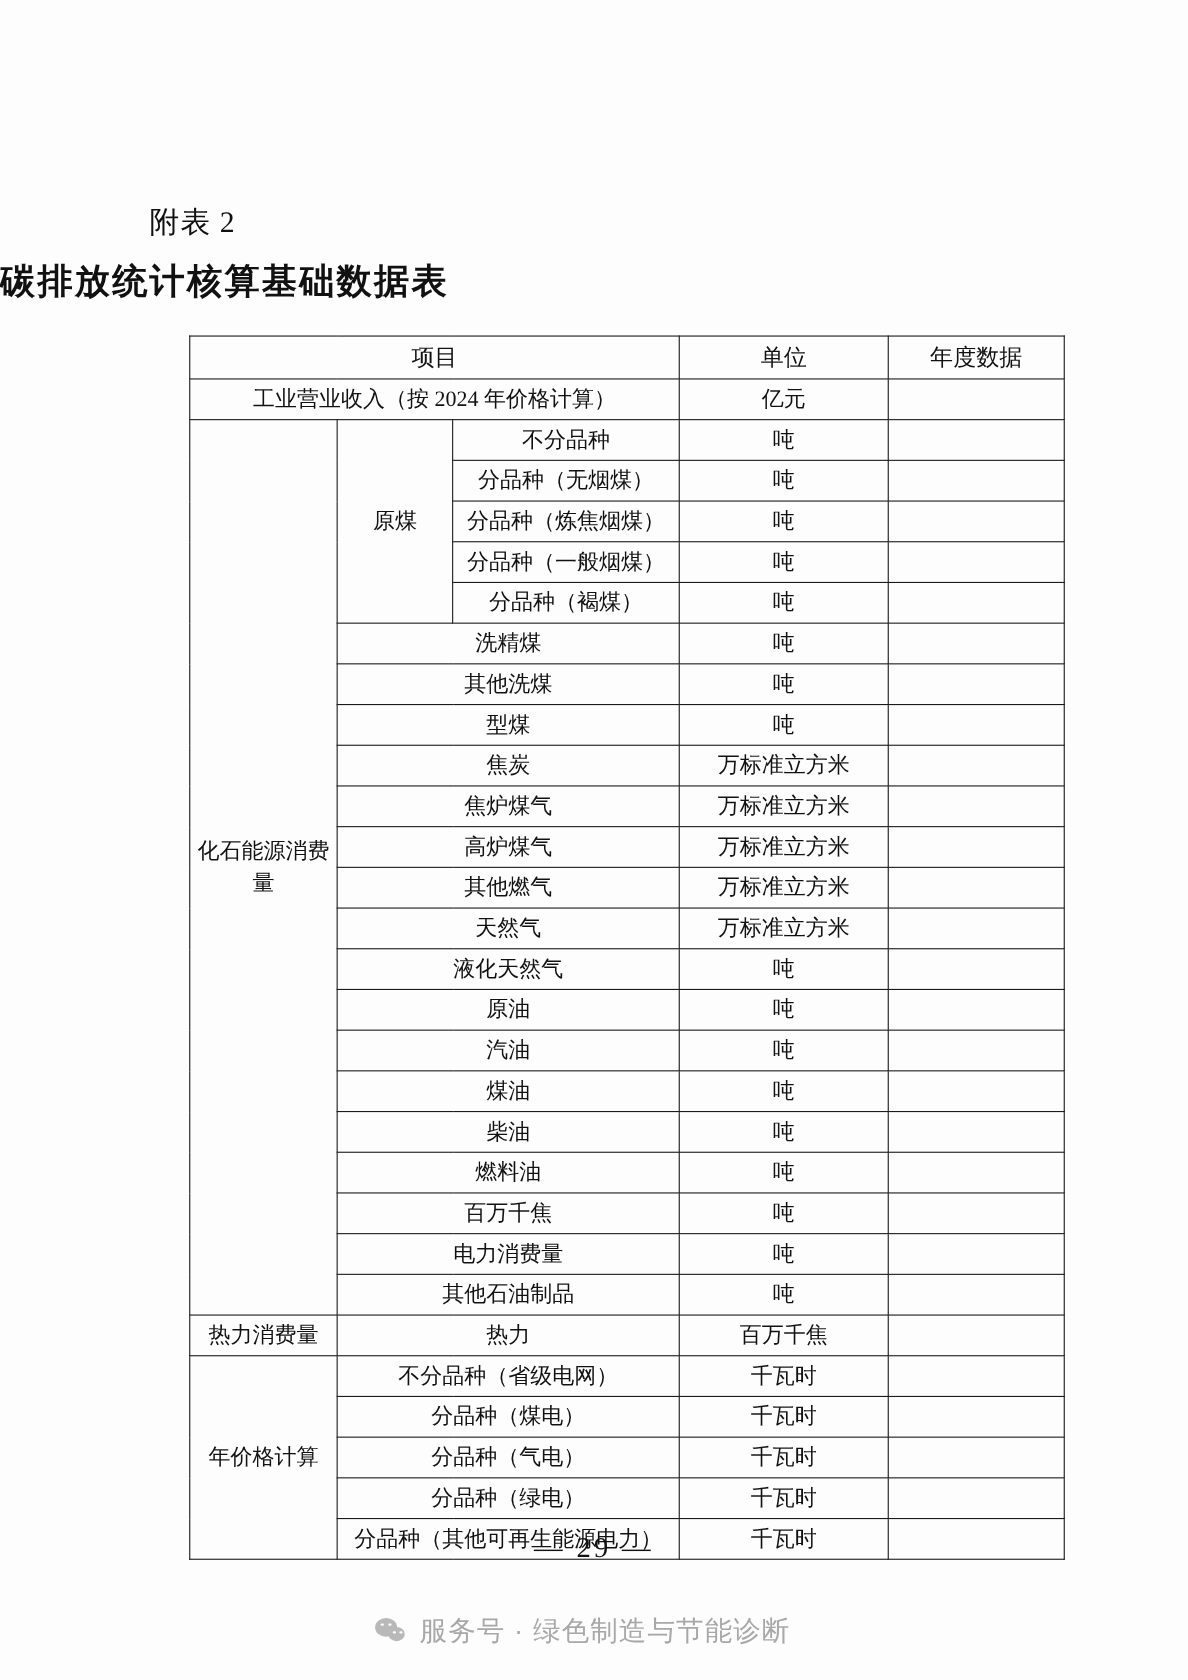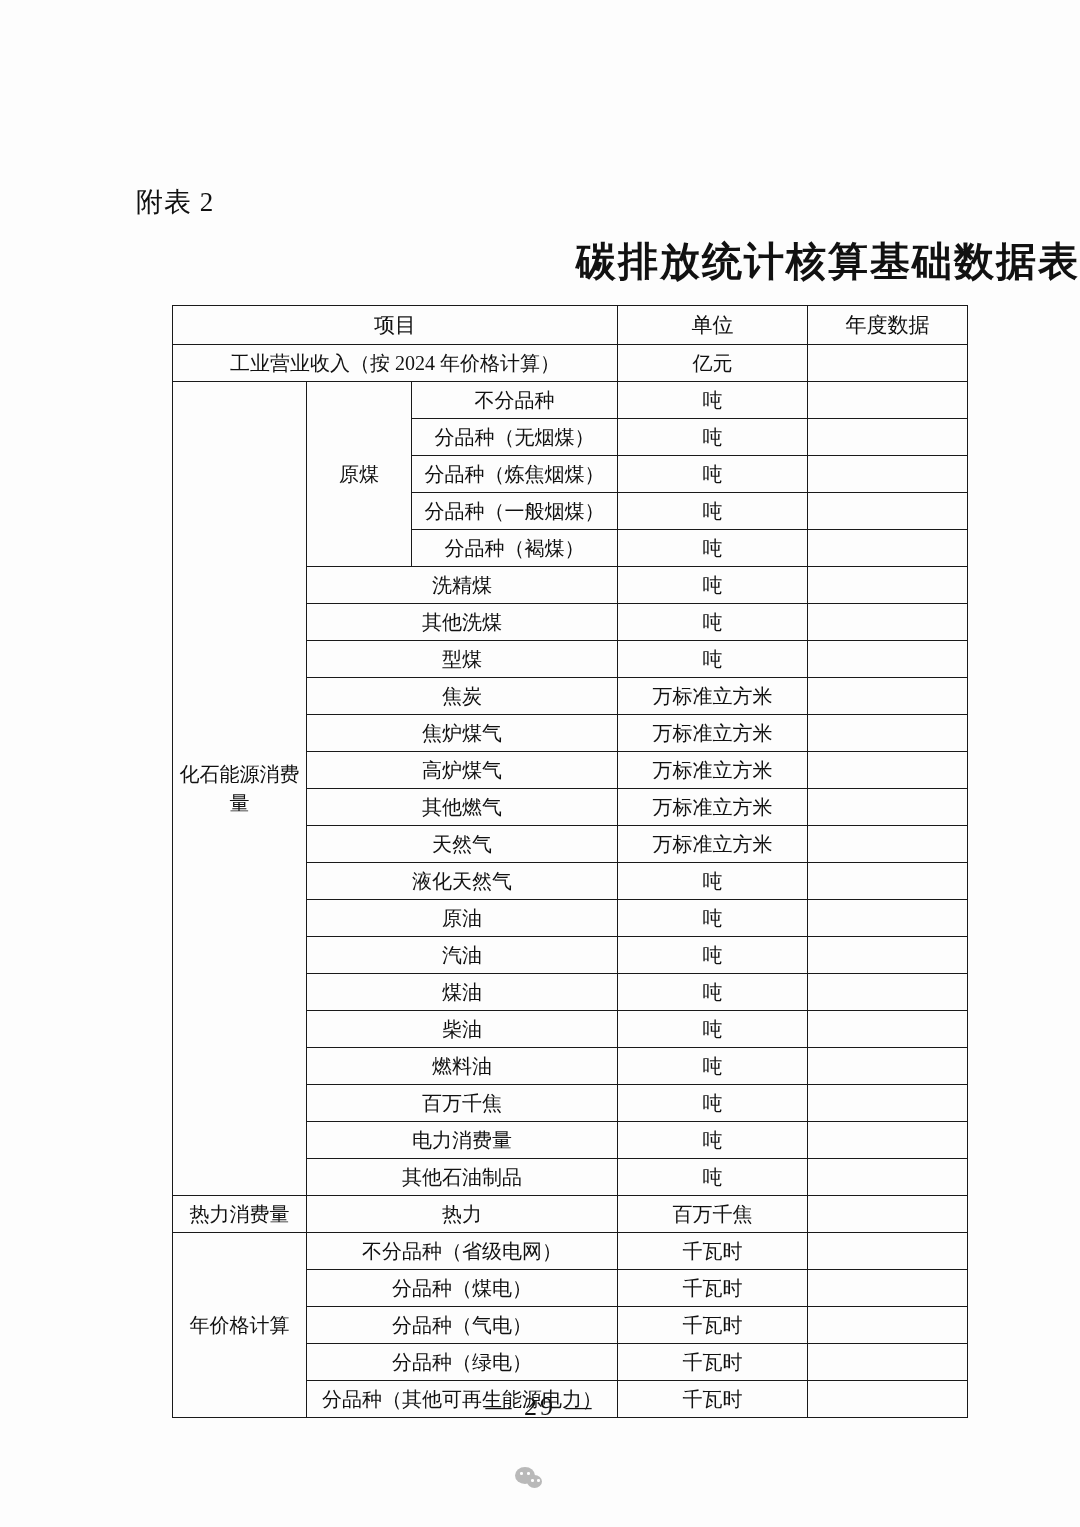--- a/index.html
+++ b/index.html
@@ -30,22 +30,22 @@
     font-weight: 400;
     letter-spacing: 1px;
     white-space: nowrap;
   }
 
   .doc-title {
     position: absolute;
     left: 0;
     right: 0;
     top: 234px;
-    text-align: right;
-    font-size: 40px;
+    text-align: left;
+    font-size: 32px;
     font-weight: 700;
     letter-spacing: 2px;
   }
 
   .table-wrap {
     position: absolute;
     left: 136px;
     top: 305px;
     width: 795px;
   }
@@ -334,15 +334,16 @@
 
   <div class="watermark">
     <span class="wechat-icon">
       <span class="bub-a"></span>
       <span class="bub-b"></span>
       <span class="dot d1"></span>
       <span class="dot d2"></span>
       <span class="dot d3"></span>
       <span class="dot d4"></span>
     </span>
+    <span>服务号 · 绿色制造与节能诊断</span>
   </div>
 
 </div>
 
 </body></html>

